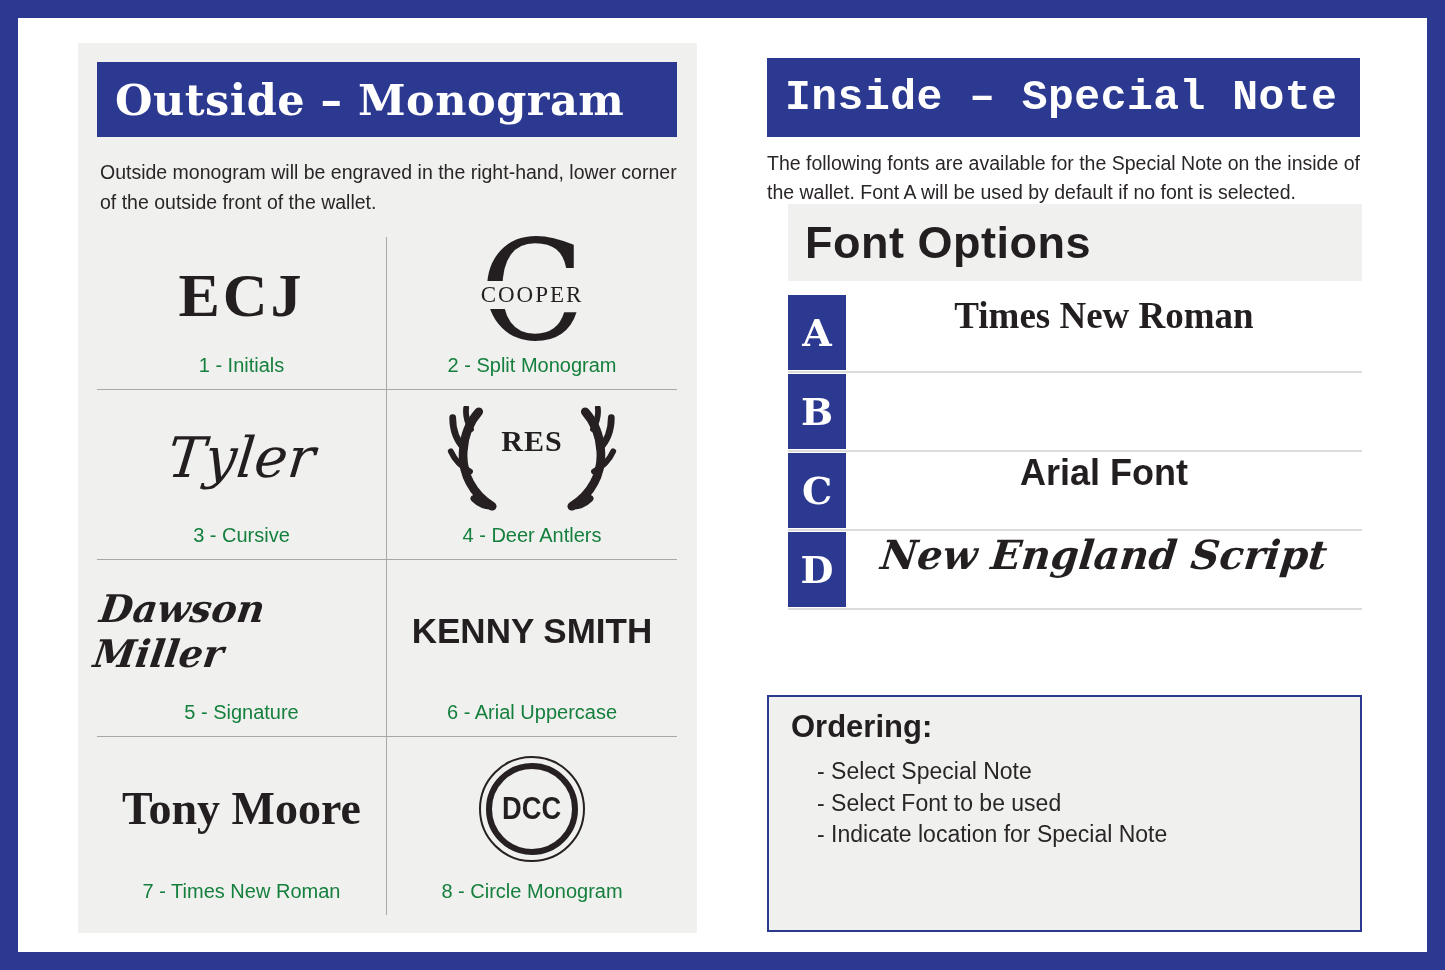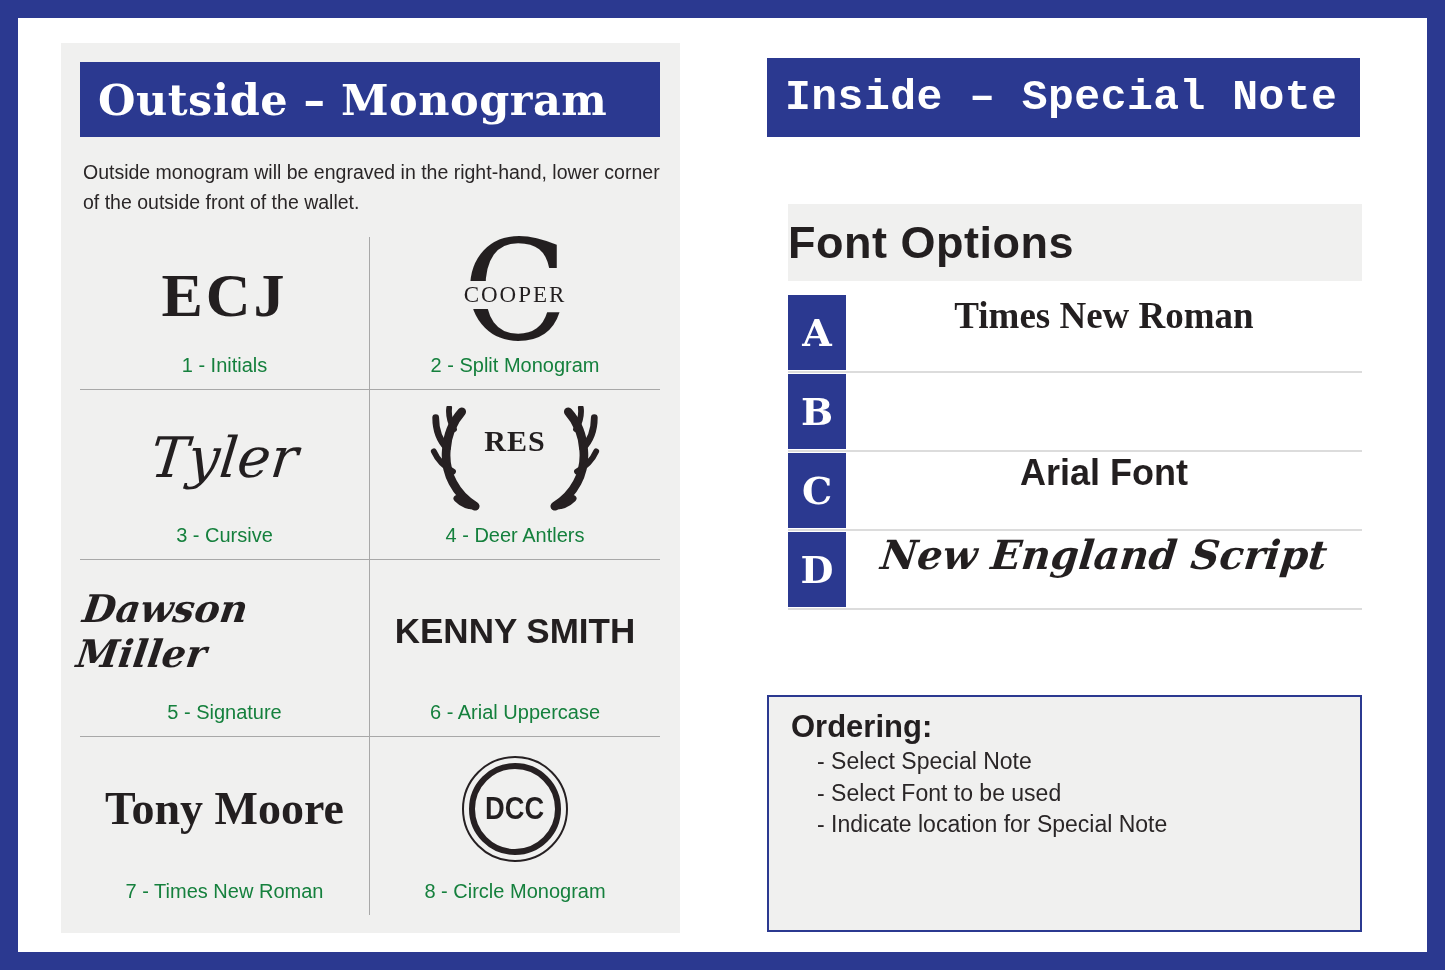--- a/index.html
+++ b/index.html
@@ -8,21 +8,21 @@
     --ink:#231f20;
     --grid-line:#a8a8a8;
     --row-line:#dcdcdc;
   }
   *{box-sizing:border-box;margin:0;padding:0;}
   body{font-family:"Liberation Sans",sans-serif;color:var(--ink);background:#fff;}
   .page{position:relative;width:1445px;height:970px;background:#ffffff;overflow:hidden;}
   .frame{position:absolute;inset:0;border:18px solid var(--blue);pointer-events:none;z-index:50;}
 
   
-  .left-panel{position:absolute;left:61px;top:43px;width:619px;height:890px;background:var(--panel);}
+  .left-panel{position:absolute;left:78px;top:43px;width:619px;height:890px;background:var(--panel);}
   .banner{background:var(--blue);color:#fff;display:flex;align-items:center;
           font-family:"DejaVu Serif",serif;font-weight:bold;font-size:43px;letter-spacing:.5px;}
   .left-banner{position:absolute;left:19px;top:19px;width:580px;height:75px;padding-left:18px;}
   .left-desc{position:absolute;left:22px;top:114px;width:578px;font-size:19.5px;line-height:30px;color:#2a2627;}
 
   .mono-grid{position:absolute;left:19px;top:194px;width:580px;height:678px;
              display:grid;grid-template-columns:1fr 1fr;grid-template-rows:153px 170px 177px 178px;}
   .mono-cell{display:flex;flex-direction:column;min-width:0;}
   .mono-cell:nth-child(odd){border-right:1px solid var(--grid-line);}
   .mono-cell:nth-child(-n+6){border-bottom:1px solid var(--grid-line);}
@@ -52,37 +52,37 @@
   .circle-inner{width:92px;height:92px;border:6px solid #262022;border-radius:50%;
                 display:flex;align-items:center;justify-content:center;}
   .circle-letters{font-family:"Liberation Sans",sans-serif;font-weight:bold;font-size:31px;letter-spacing:0;
                   transform:scaleX(.88);}
 
   
   .right-banner{position:absolute;left:767px;top:58px;width:593px;height:79px;padding-left:18px;font-family:Liberation Mono, monospace;}
   .right-desc{position:absolute;left:767px;top:149px;width:608px;font-size:19.5px;line-height:29px;color:#2a2627;}
 
   .font-options-head{position:absolute;left:788px;top:204px;width:574px;height:77px;background:var(--panel);
-                     display:flex;align-items:center;
+                     display:flex;align-items:center;padding-left:17px;
                      font-weight:bold;font-size:45px;letter-spacing:.5px;}
 
   .font-table{position:absolute;left:788px;top:294px;width:574px;}
   .font-row{display:flex;align-items:stretch;height:79px;border-bottom:2px solid var(--row-line);}
   .font-badge{width:58px;display:flex;align-items:center;justify-content:center;background:var(--blue);
               color:#fff;font-family:"DejaVu Serif",serif;font-weight:bold;font-size:38px;
               margin:1px 0;}
   .font-sample{flex:1;display:flex;align-items:flex-start;justify-content:center;}
   .f-times{font-family:"Liberation Serif",serif;font-weight:bold;font-size:37px;}
   .f-classic{font-family:"DejaVu Serif",serif;font-style:italic;font-size:39px;}
   .f-arial{font-family:"Liberation Sans",sans-serif;font-weight:bold;font-size:36px;}
   .f-newengland{font-family:"DejaVu Serif",serif;font-style:italic;font-weight:bold;font-size:40px;transform:skewX(-6deg);}
 
   .ordering-box{position:absolute;left:767px;top:695px;width:595px;height:237px;background:var(--panel);
                 border:2px solid var(--blue);padding:12px 22px;}
-  .ordering-title{font-weight:bold;font-size:31px;margin-bottom:1px;}
+  .ordering-title{font-weight:bold;font-size:31px;margin-bottom:11px;}
   .ordering-steps{list-style:none;margin-left:26px;}
   .ordering-steps li{font-size:23px;line-height:31.5px;color:#2a2627;}
 </style>
 </head>
 <body>
 
 <div class="page">
   <div class="frame"></div>
 
   <div class="left-panel">
@@ -165,20 +165,21 @@
             </div>
           </div>
           <div class="mono-label">8 - Circle Monogram</div>
         </div>
       </div>
   </div>
 
   <div class="banner right-banner">
     <span>Inside – Special Note</span>
   </div>
+  <p class="right-desc">The following fonts are available for the Special Note on the inside of the wallet.  Font A will be used by default if no font is selected.</p>
 
   <div class="font-options-head">
     <span>Font Options</span>
   </div>
 
   <div class="font-table">
       <div class="font-row">
         <div class="font-badge">A</div>
         <div class="font-sample">
           <span class="f-times">Times New Roman</span>

